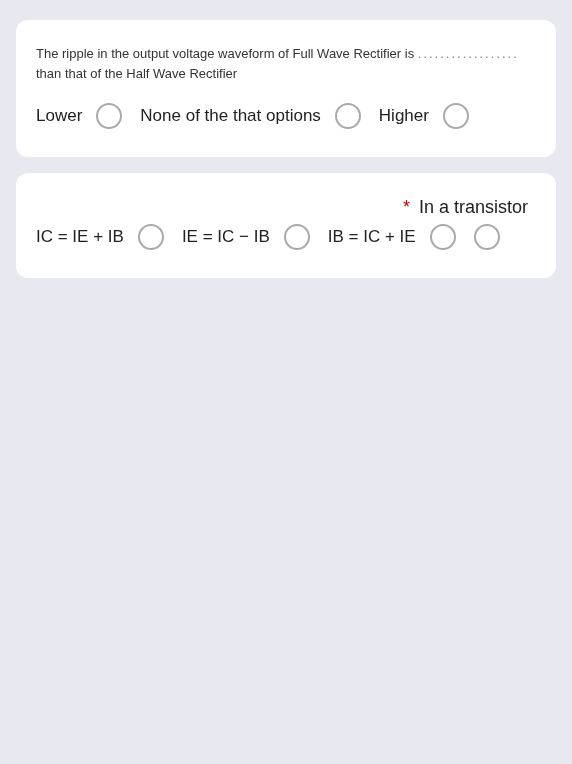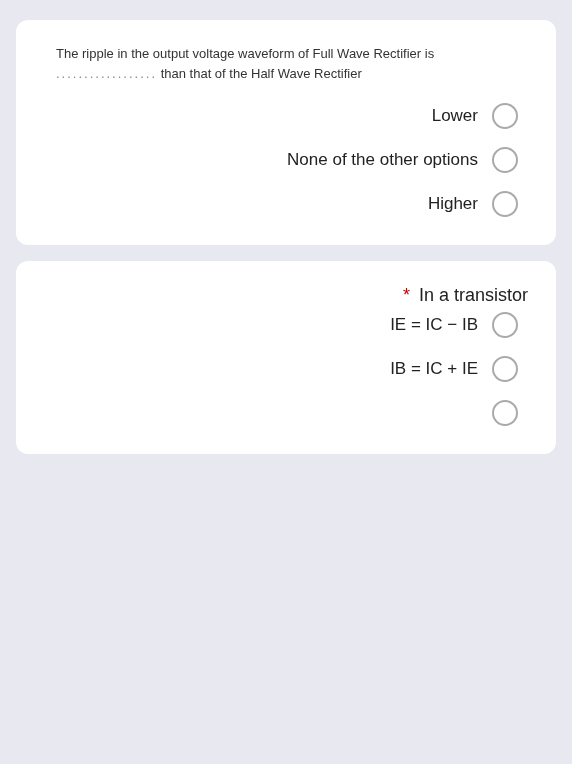--- a/index.html
+++ b/index.html
@@ -17,38 +17,37 @@
       flex-direction: column;
       align-items: center;
       padding: 20px 16px;
       gap: 16px;
     }
 
     .card {
       background-color: #ffffff;
       border-radius: 12px;
       width: 100%;
-      padding: 24px 28px 28px 40px;
+      padding: 24px 28px 28px 20px;
     }
 
     .question-text {
       font-size: 13px;
       color: #333;
       line-height: 1.5;
       margin-bottom: 20px;
     }
 
     .question-text .dots {
       color: #888;
       letter-spacing: 2px;
     }
 
     .options-list {
       display: flex;
-      flex-direction: column;
       align-items: flex-end;
       gap: 18px;
       padding-right: 10px;
     }
 
     .option-item {
       display: flex;
       align-items: center;
       gap: 14px;
       cursor: pointer;
@@ -89,37 +88,41 @@
     <span>The ripple in the output voltage waveform of Full Wave Rectifier is</span>
     <span class="dots">..................</span>
     <span>than that of the Half Wave Rectifier</span>
   </div>
   <div class="options-list">
     <div class="option-item">
       <span class="option-label">Lower</span>
       <div class="radio-circle"></div>
     </div>
     <div class="option-item">
-      <span class="option-label">None of the other options</span>
+      <span class="option-label">None of the that options</span>
       <div class="radio-circle"></div>
     </div>
     <div class="option-item">
       <span class="option-label">Higher</span>
       <div class="radio-circle"></div>
     </div>
   </div>
 </div>
 
 <div class="card">
   <div class="question2-title">
     <span class="asterisk">*</span>
     <span>In a transistor</span>
   </div>
   <div class="options-list">
     <div class="option-item">
+      <span class="option-label">IC = IE + IB</span>
+      <div class="radio-circle"></div>
+    </div>
+    <div class="option-item">
       <span class="option-label">IE = IC − IB</span>
       <div class="radio-circle"></div>
     </div>
     <div class="option-item">
       <span class="option-label">IB = IC + IE</span>
       <div class="radio-circle"></div>
     </div>
     <div class="option-item">
       <div class="radio-circle"></div>
     </div>

